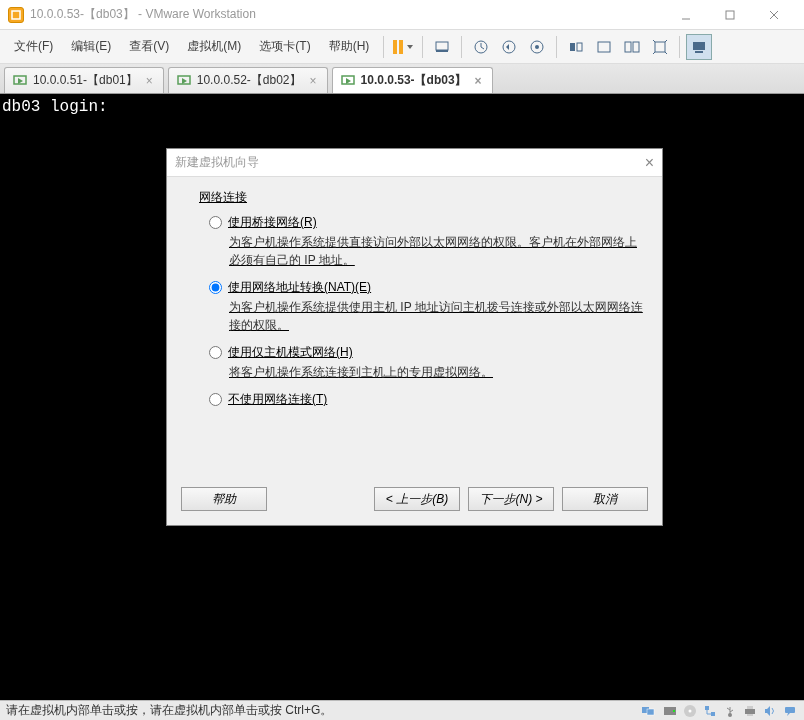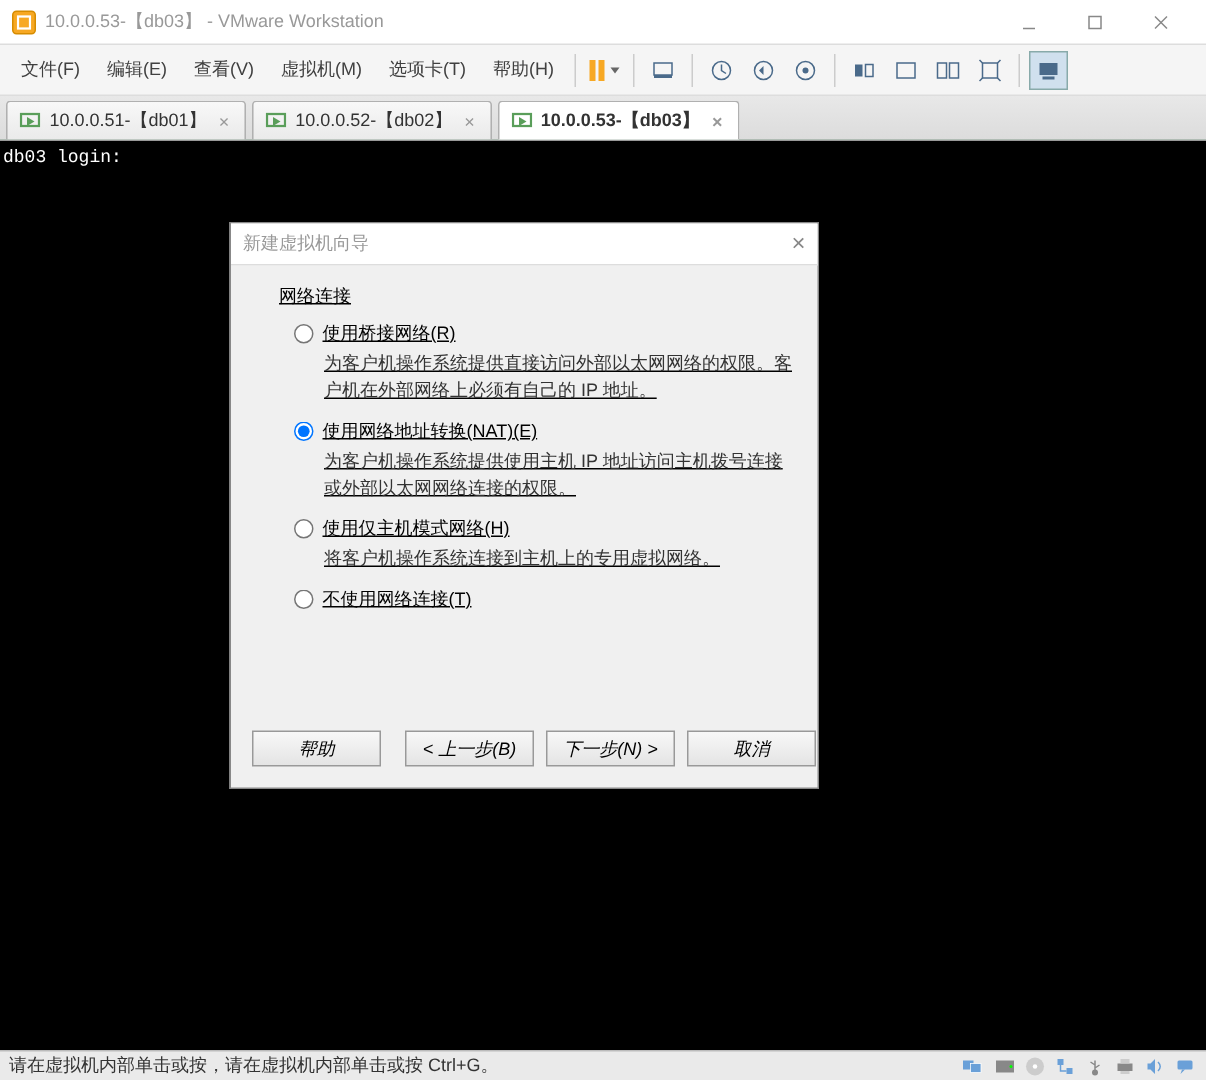--- a/index.html
+++ b/index.html
@@ -22,23 +22,23 @@
 .menubar .pause-bars span { width:4px; height:14px; background:#f7a823; display:inline-block; }
 .menubar .dd { width:0;height:0;border-left:3px solid transparent;border-right:3px solid transparent;border-top:4px solid #666;margin-left:2px; }
 
 .tabstrip { height: 30px; background: linear-gradient(#e8e8e8,#dcdcdc); display: flex; align-items: flex-end; padding: 0 4px; gap: 4px; border-bottom: 1px solid #999; }
 .tab { height: 26px; padding: 0 8px; display: flex; align-items: center; gap: 6px; background: linear-gradient(#f8f8f8,#eaeaea); border: 1px solid #b0b0b0; border-bottom: none; border-radius: 3px 3px 0 0; color: #333; }
 .tab.active { background: #fff; font-weight: bold; }
 .tab .tab-icon { width:14px; height:14px; }
 .tab .tab-close { color: #999; padding: 0 2px; }
 
 .terminal { position: absolute; top: 94px; left: 0; right: 0; bottom: 20px; background: #000; }
-.terminal-text { font-family: "Courier New", monospace; color: #fff; padding: 4px 2px; font-size: 12px; white-space: pre; }
-
-.dialog { position: absolute; left: 153px; top: 148px; width: 393px; background: #f0f0f0; border: 1px solid #888; box-shadow: 2px 2px 8px rgba(0,0,0,0.3); }
+.terminal-text { font-family: "Courier New", monospace; color: #fff; padding: 4px 2px; font-size: 16px; white-space: pre; }
+
+.dialog { position: absolute; left: 166px; top: 148px; width: 497px; background: #f0f0f0; border: 1px solid #888; box-shadow: 2px 2px 8px rgba(0,0,0,0.3); }
 .dialog-title { height: 28px; background: #fff; display: flex; align-items: center; padding: 0 8px; color: #999; border-bottom: 1px solid #ddd; }
 .dialog-title .dclose { margin-left: auto; color: #888; font-size: 16px; }
 .dialog-header { background: #fff; padding: 10px 20px 14px 20px; border-bottom: 1px solid #ccc; }
 .dialog-header h3 { font-size: 12px; font-weight: bold; color: #000; margin-bottom: 4px; }
 .dialog-header p { color: #333; padding-left: 24px; }
 .dialog-body { padding: 12px 16px 12px 32px; min-height: 300px; text-decoration: underline; }
 .group-label { color: #000; margin-bottom: 6px; }
 .radio-row { display: flex; align-items: flex-start; gap: 6px; margin: 8px 0 2px 10px; }
 .radio-row input { margin-top: 2px; }
 .radio-row label { color: #000; }

